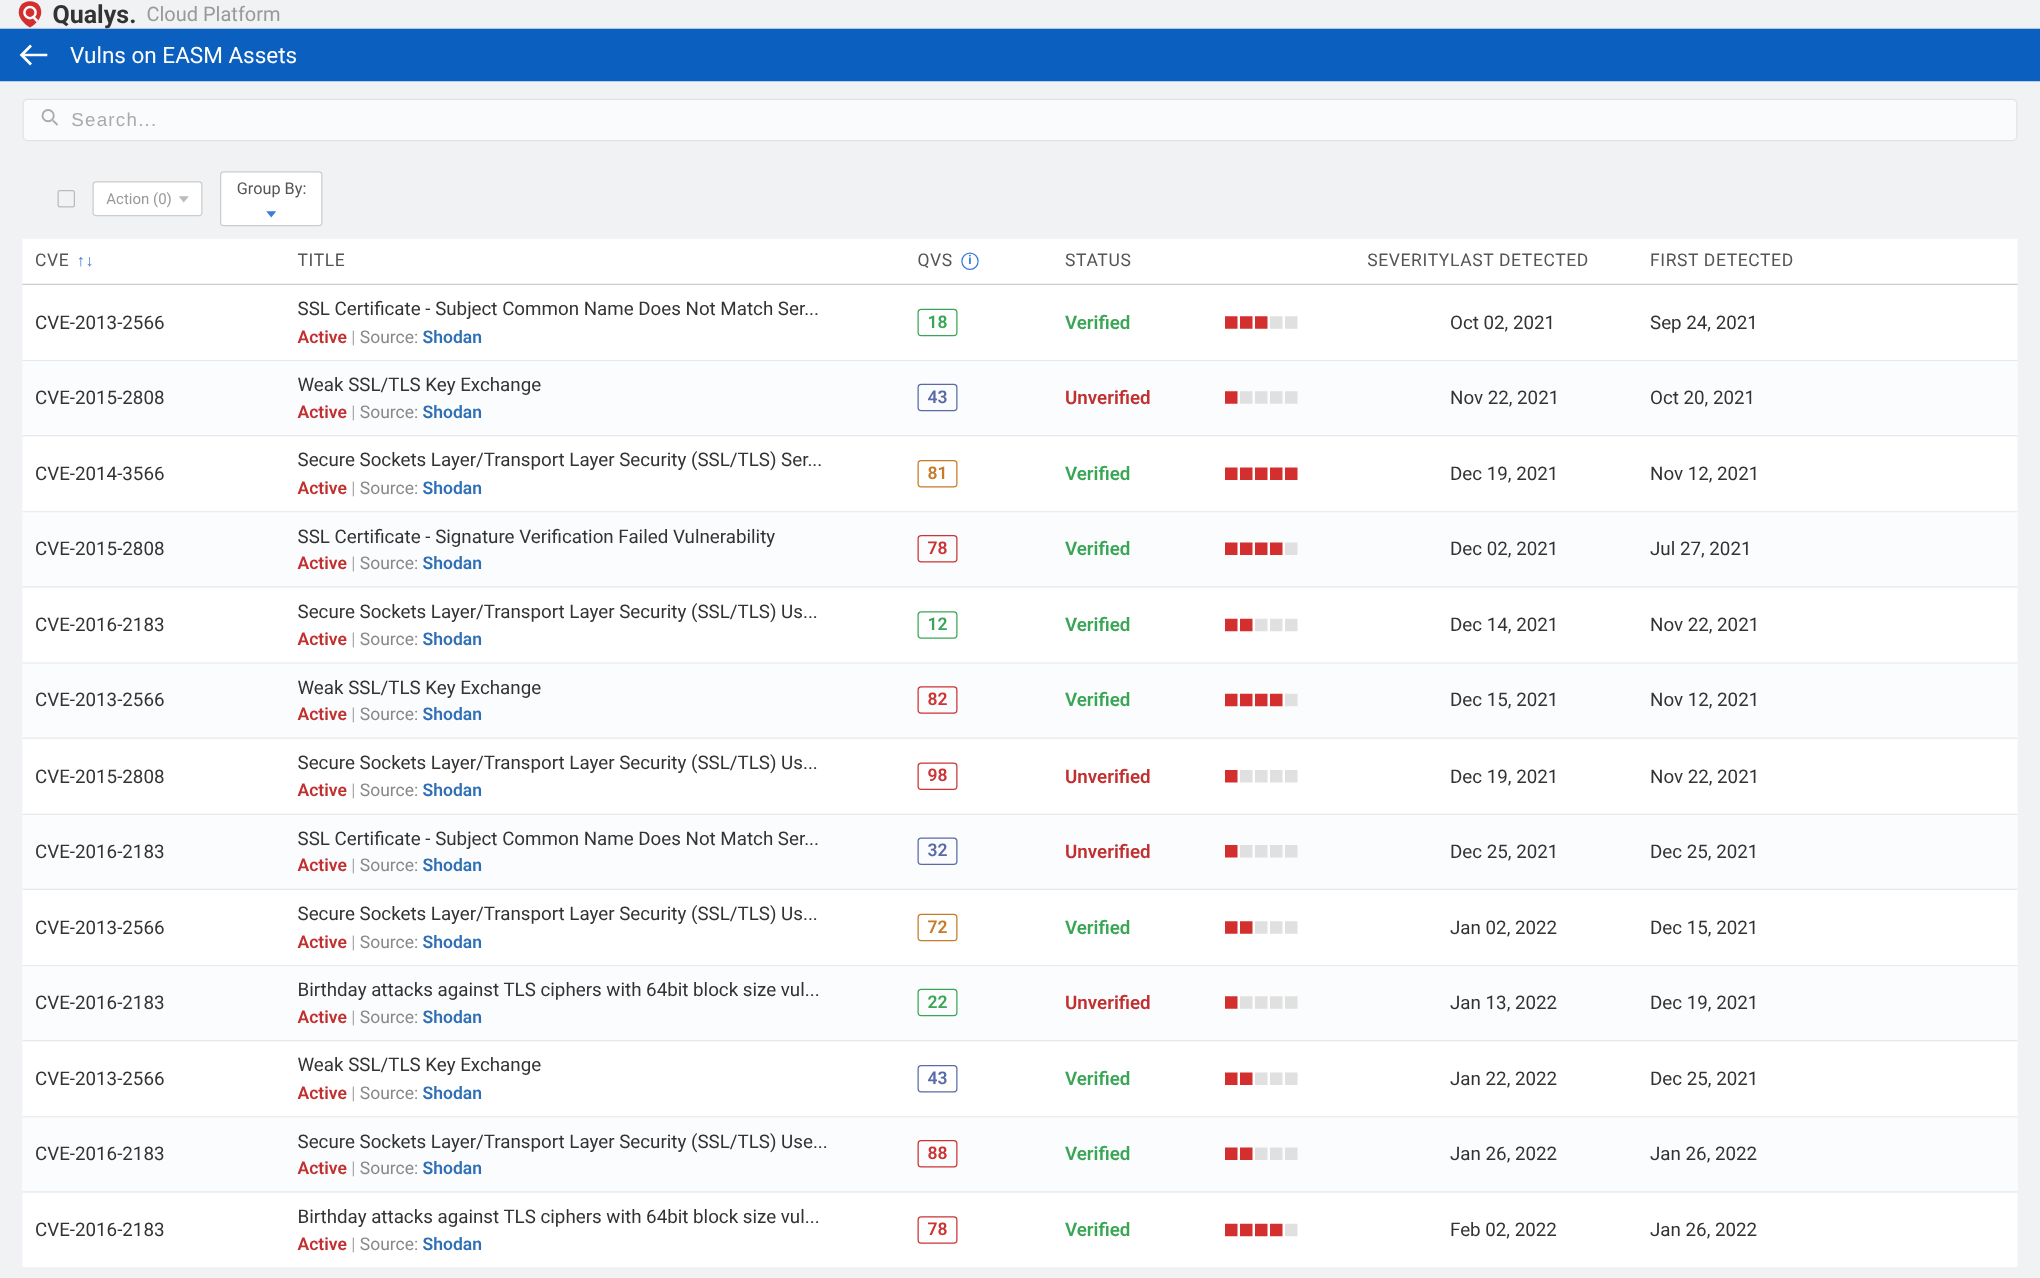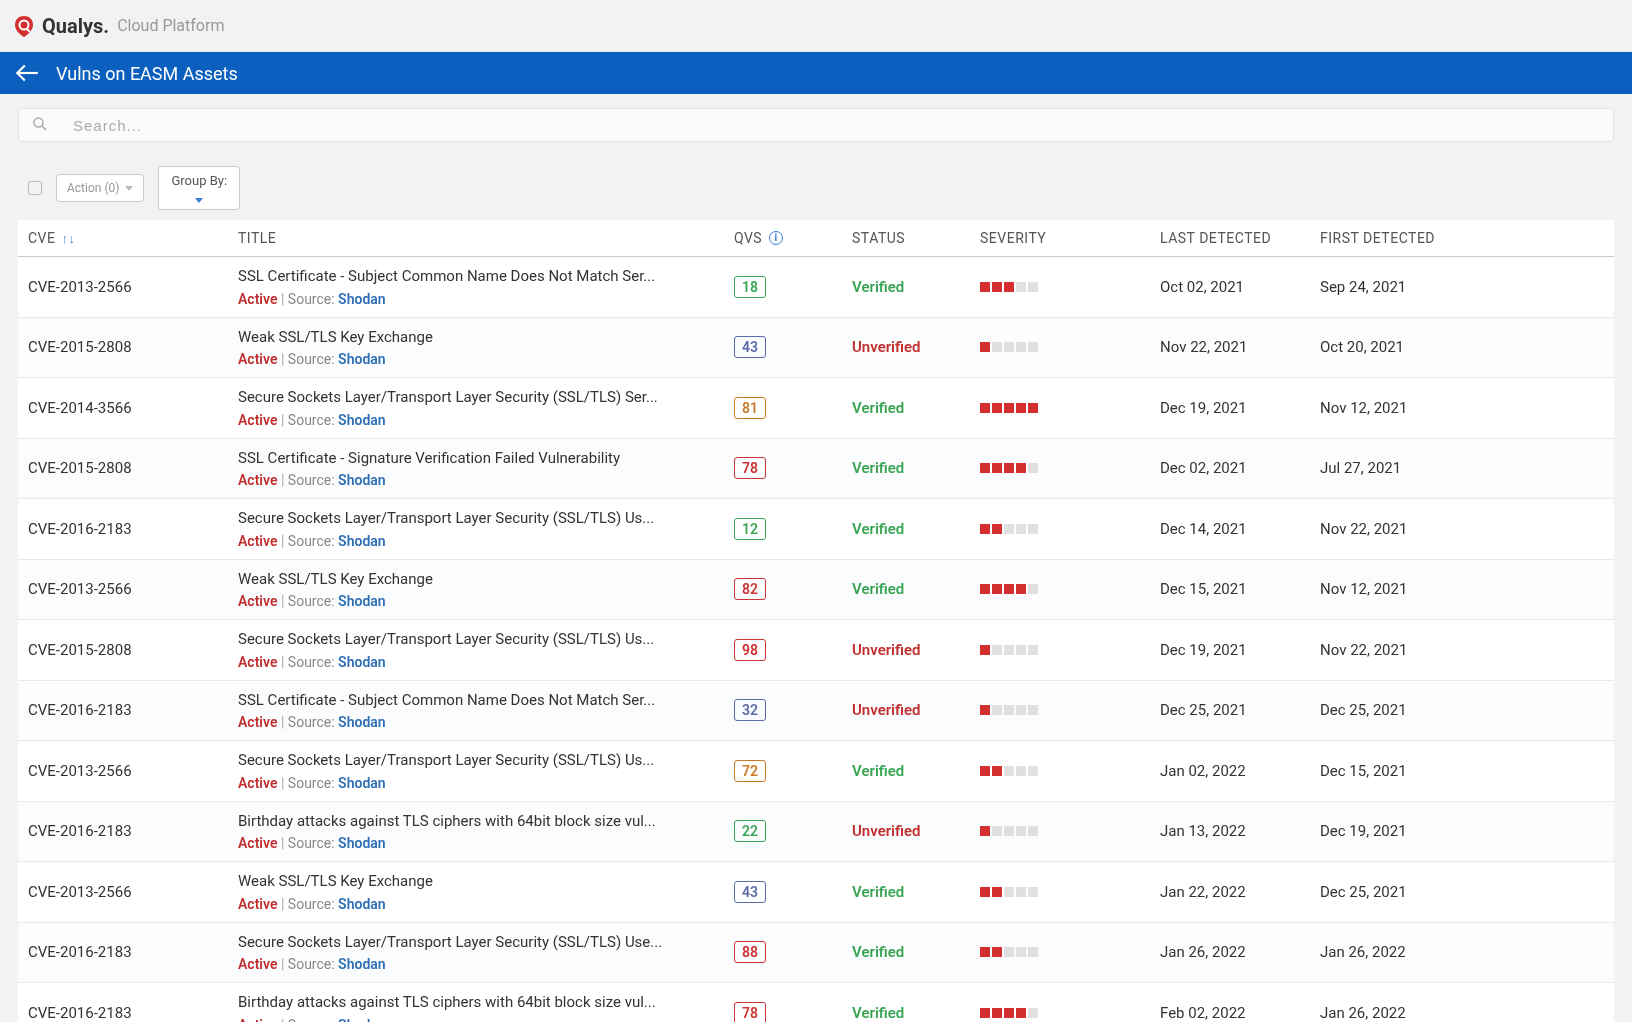--- a/index.html
+++ b/index.html
@@ -9,21 +9,21 @@
     background: #f0f2f4;
     color: #333;
     width: 1632px;
     overflow-x: hidden;
   }
   .top-header {
     display: flex;
     align-items: center;
     background: #f0f2f4;
     padding: 8px 12px;
-    height: 52px;
+    height: 23px;
     border-bottom: 1px solid #e6e8eb;
   }
   .logo-circle {
     width: 24px; height: 24px;
     display: inline-flex;
     align-items: center;
     justify-content: center;
     margin-right: 6px;
   }
   .logo-text {
@@ -55,37 +55,36 @@
     padding: 14px 18px 0 18px;
   }
   .search-box {
     display: flex;
     align-items: center;
     background: #fafbfc;
     border: 1px solid #dfe3e8;
     border-radius: 4px;
     padding: 0 12px;
     height: 34px;
-    gap: 16px;
   }
   .search-box input {
     flex: 1;
     border: none;
     outline: none;
     background: transparent;
     font-size: 15px;
     color: #333;
     padding-left: 8px;
   }
   .search-box input::placeholder { color: #aaa; letter-spacing: 1px; }
   .search-icon { color: #aaa; }
   .toolbar {
     display: flex;
     align-items: center;
-    padding: 24px 18px 10px 28px;
+    padding: 24px 18px 10px 46px;
     gap: 14px;
   }
   .checkbox-all {
     width: 14px;
     height: 14px;
     border: 1px solid #bbb;
     border-radius: 2px;
     cursor: pointer;
   }
   .action-btn {
@@ -130,21 +129,21 @@
     border-bottom: 1px solid #ccc;
   }
   .data-row {
     padding: 10px 10px;
   }
   .data-row:nth-child(even) { background: #fbfcfd; }
   .col-cve { flex: 0 0 210px; padding-left: 0; }
   .col-title { flex: 0 0 496px; }
   .col-qvs { flex: 0 0 118px; }
   .col-status { flex: 0 0 128px; }
-  .col-severity { flex: 0 0 180px; }
+  .col-severity { flex: 0 0 180px; text-align: right; }
   .col-last { flex: 0 0 160px; }
   .col-first { flex: 0 0 140px; }
   .th-cve { display:flex; align-items:center; gap:6px; cursor:pointer; }
   .sort-icon { color:#3b7dd8; font-size:13px; }
   .row-cve { font-size: 15px; color: #333; }
   .row-title { font-size: 15px; color: #333; line-height: 1.3; }
   .row-sub {
     margin-top: 4px;
     font-size: 14px;
   }

